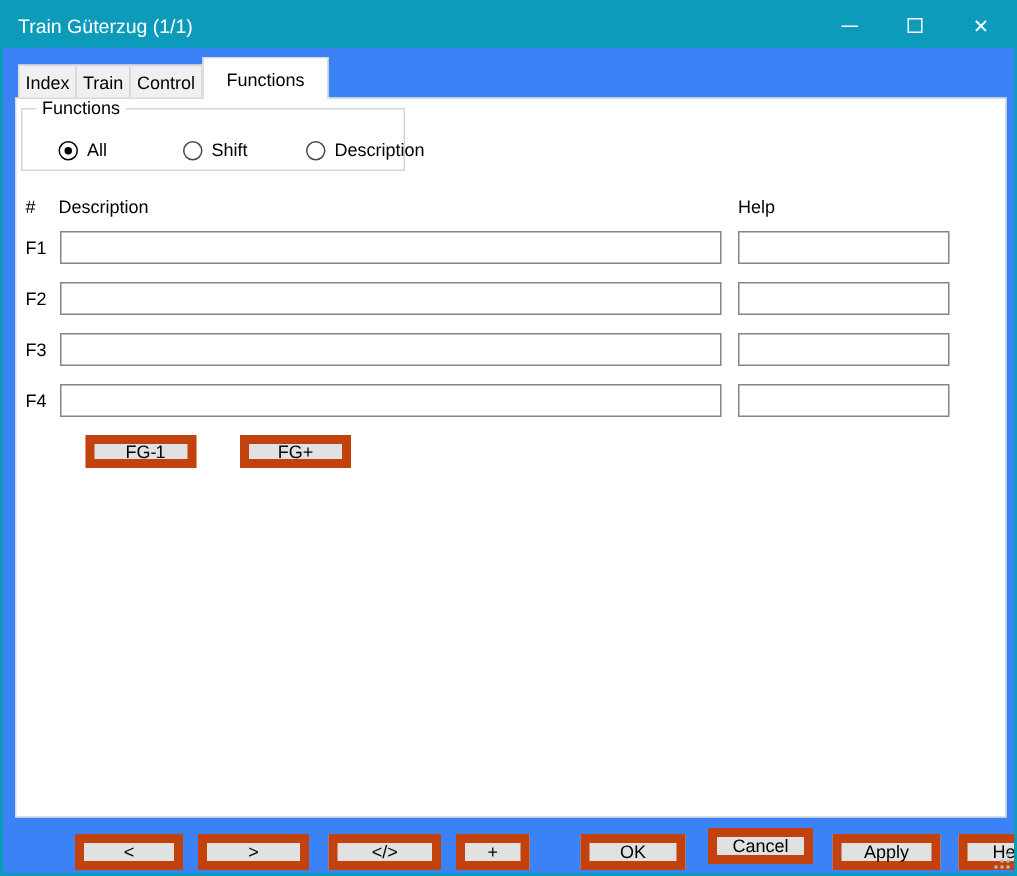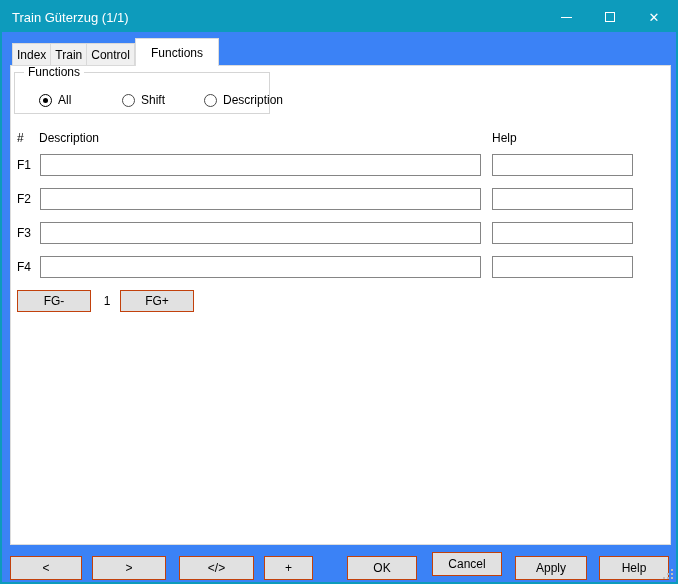--- a/index.html
+++ b/index.html
@@ -81,23 +81,23 @@
     position:absolute; height:22px; border:1px solid #858585; background:#fff;
     font-family:"Liberation Sans", sans-serif; font-size:12px; padding:0 4px; outline:none;
   }
   .finput.desc{ left:29px; width:441px; }
   .finput.icon{ left:481px; width:141px; }
   .row-0{ top:88px; } .row-1{ top:122px; } .row-2{ top:156px; } .row-3{ top:190px; }
   .lbl-0{ top:92px; } .lbl-1{ top:126px; } .lbl-2{ top:160px; } .lbl-3{ top:194px; }
 
   
   .btn{
-    position:absolute; background:#e1e1e1; border:1px solid #c2410c;
+    position:absolute; background:#e1e1e1; border:6px solid #c2410c;
     display:flex; align-items:center; justify-content:center;
-    font-family:"Liberation Sans", sans-serif; font-size:12px; color:#000; cursor:default;
+    font-family:"Liberation Sans", sans-serif; font-size:12px; color:#000; cursor:default;margin-left:40px;
   }
   .fg-minus{ left:6px; top:224px; width:74px; height:22px; }
   .fg-count{ position:absolute; left:86px; top:228px; width:20px; text-align:center; }
   .fg-plus{ left:109px; top:224px; width:74px; height:22px; }
 
   
   .b-prev  { left:8px;   top:554px; width:72px; height:24px; }
   .b-next  { left:90px;  top:554px; width:74px; height:24px; }
   .b-code  { left:177px; top:554px; width:75px; height:24px; }
   .b-plus  { left:262px; top:554px; width:49px; height:24px; }

